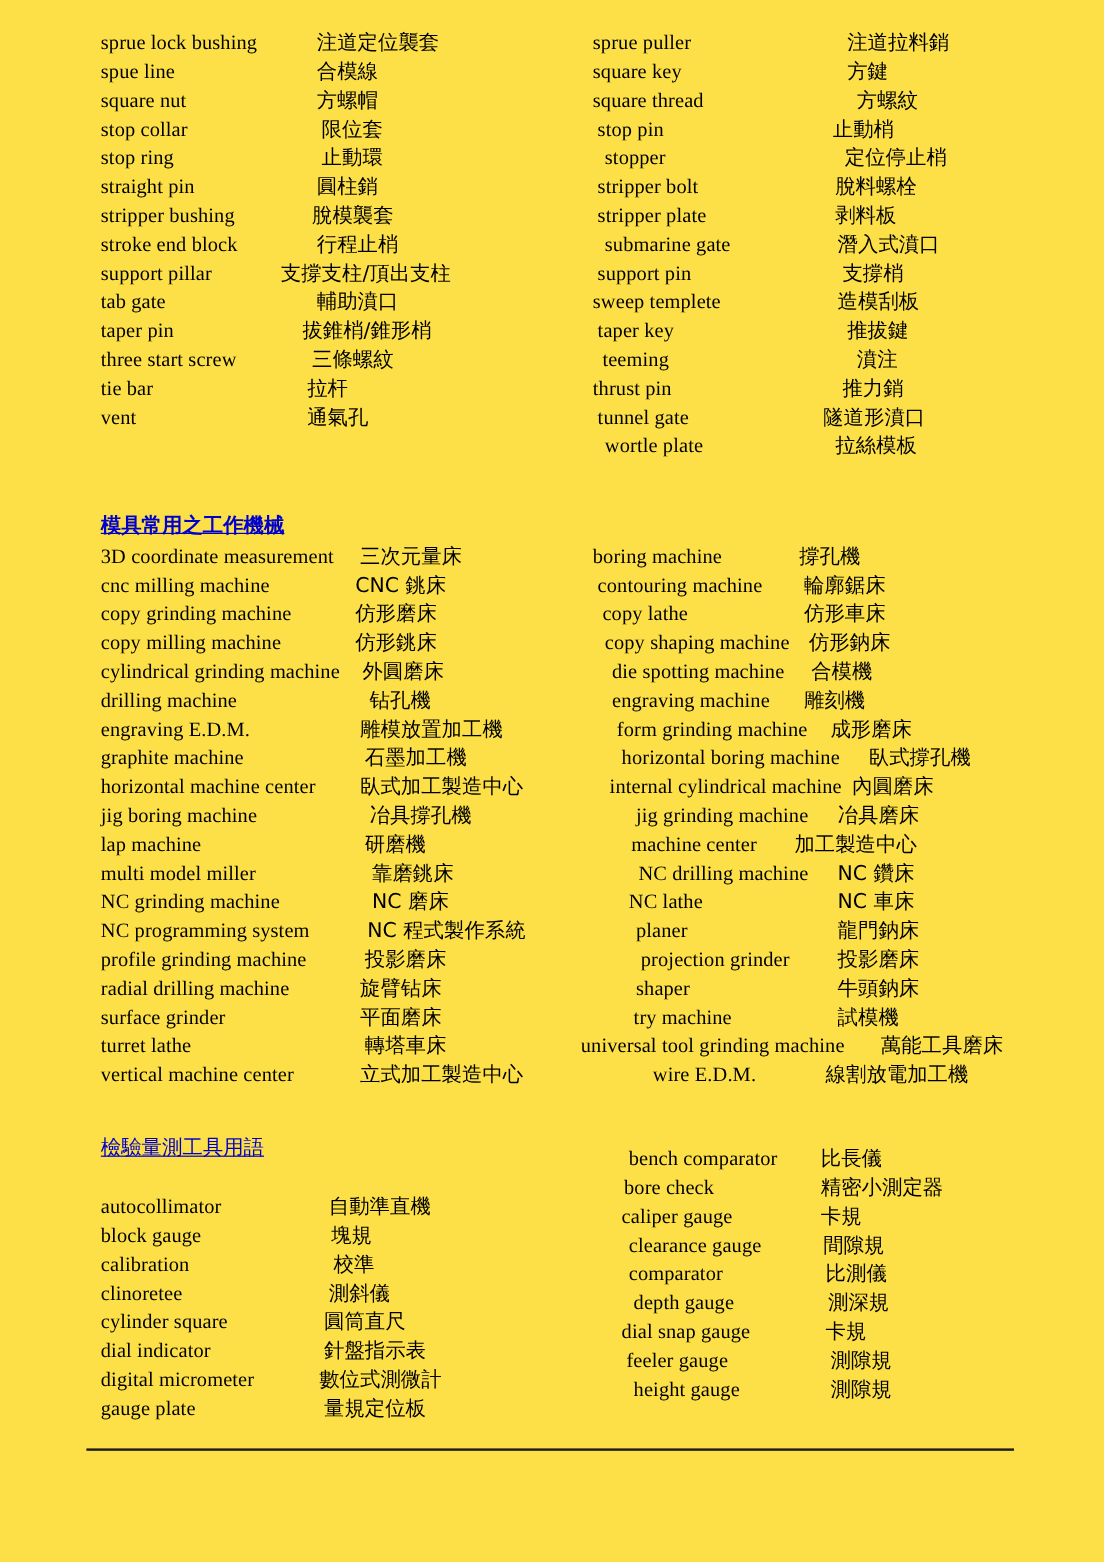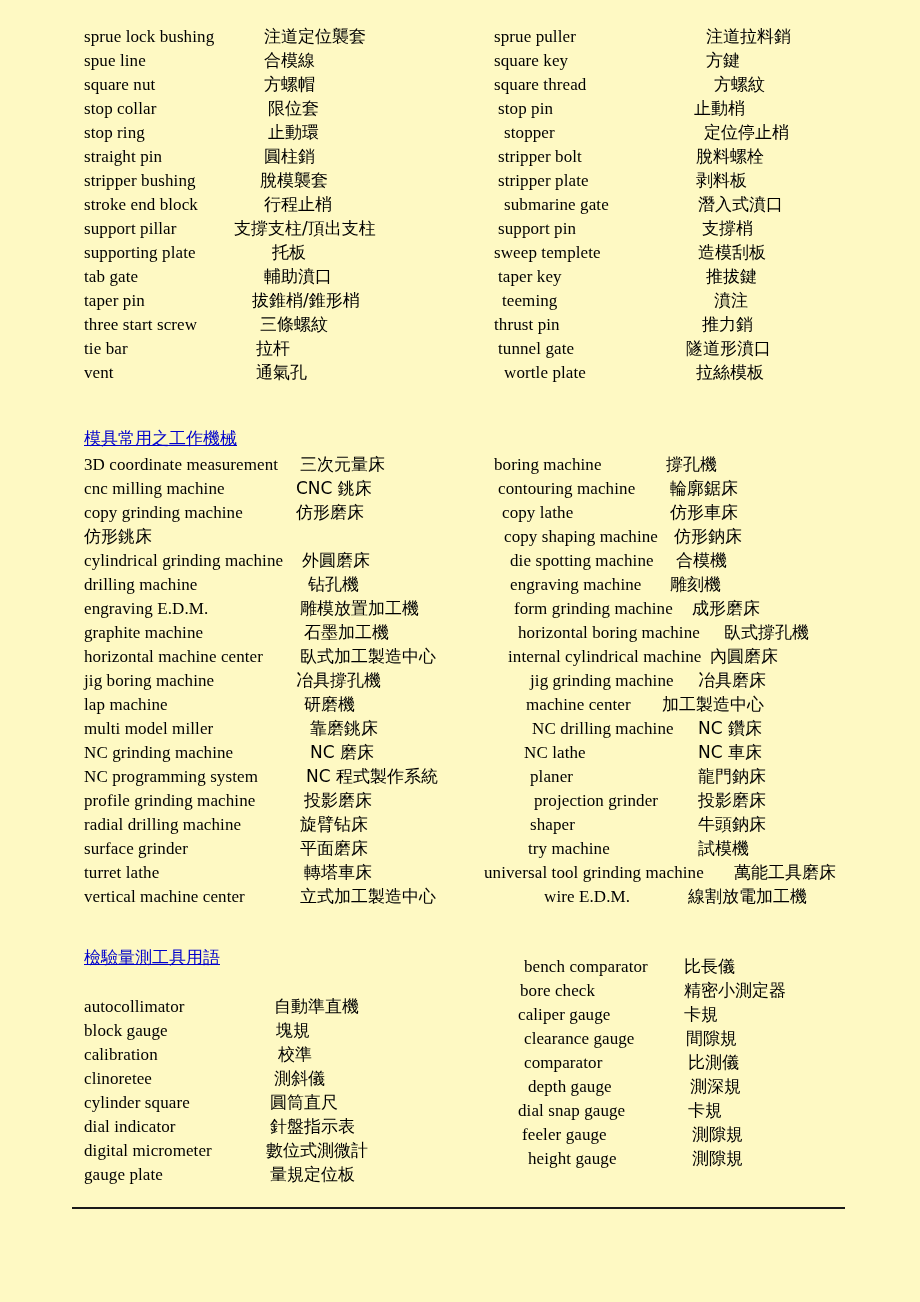--- a/index.html
+++ b/index.html
@@ -4,21 +4,21 @@
 <style>
   html, body {
     margin: 0;
     padding: 0;
     background: #ffffff;
   }
   .page {
     position: relative;
     width: 920px;
     height: 1302px;
-    background: #fef9c3;
+    background: #fde047;
     font-family: "Liberation Serif", "DejaVu Serif", serif;
     color: #000000;
     overflow: hidden;
   }
   .col {
     position: absolute;
     top: 0;
   }
   .col-left  { left: 84px;  width: 404px; }
   .col-right { left: 490px; width: 430px; }
@@ -98,24 +98,20 @@
     </div>
     <div class="row">
       <span class="en" style="width:172px">stroke end block</span>
       <span class="zh" style="margin-left:8px">行程止梢</span>
     </div>
     <div class="row">
       <span class="en" style="width:146px">support pillar</span>
       <span class="zh" style="margin-left:4px">支撐支柱/頂出支柱</span>
     </div>
     <div class="row">
-      <span class="en" style="width:172px">supporting plate</span>
-      <span class="zh" style="margin-left:16px">托板</span>
-    </div>
-    <div class="row">
       <span class="en" style="width:172px">tab gate</span>
       <span class="zh" style="margin-left:8px">輔助濆口</span>
     </div>
     <div class="row">
       <span class="en" style="width:164px">taper pin</span>
       <span class="zh" style="margin-left:4px">拔錐梢/錐形梢</span>
     </div>
     <div class="row">
       <span class="en" style="width:172px">three start screw</span>
       <span class="zh" style="margin-left:4px">三條螺紋</span>
@@ -186,36 +182,37 @@
     <div class="row" style="padding-left:8px">
       <span class="en" style="width:188px">tunnel gate</span>
       <span class="zh">隧道形濆口</span>
     </div>
     <div class="row" style="padding-left:14px">
       <span class="en" style="width:192px">wortle plate</span>
       <span class="zh">拉絲模板</span>
     </div>
   </div>
 
-  <div class="section-head" style="top:427px;">模具常用之工作機械</div>
+  <div class="section-head" style="top:427px;font-weight:bold;">模具常用之工作機械</div>
 
   <div class="col col-left" style="top:452px;">
     <div class="row">
       <span class="en" style="width:212px">3D coordinate measurement</span>
       <span class="zh" style="margin-left:4px">三次元量床</span>
     </div>
     <div class="row">
       <span class="en" style="width:212px">cnc milling machine</span>
       <span class="zh" style="margin-left:0px">CNC 銚床</span>
     </div>
     <div class="row">
       <span class="en" style="width:212px">copy grinding machine</span>
       <span class="zh" style="margin-left:0px">仿形磨床</span>
     </div>
     <div class="row">
+      <span class="en" style="width:212px">copy milling machine</span>
       <span class="zh" style="margin-left:0px">仿形銚床</span>
     </div>
     <div class="row">
       <span class="en" style="width:212px">cylindrical grinding machine</span>
       <span class="zh" style="margin-left:6px">外圓磨床</span>
     </div>
     <div class="row">
       <span class="en" style="width:212px">drilling machine</span>
       <span class="zh" style="margin-left:12px">钻孔機</span>
     </div>
@@ -226,21 +223,21 @@
     <div class="row">
       <span class="en" style="width:212px">graphite machine</span>
       <span class="zh" style="margin-left:8px">石墨加工機</span>
     </div>
     <div class="row">
       <span class="en" style="width:212px">horizontal machine center</span>
       <span class="zh" style="margin-left:4px">臥式加工製造中心</span>
     </div>
     <div class="row">
       <span class="en" style="width:212px">jig boring machine</span>
-      <span class="zh" style="margin-left:0px">冶具撐孔機</span>
+      <span class="zh" style="margin-left:12px">冶具撐孔機</span>
     </div>
     <div class="row">
       <span class="en" style="width:212px">lap machine</span>
       <span class="zh" style="margin-left:8px">研磨機</span>
     </div>
     <div class="row">
       <span class="en" style="width:212px">multi model miller</span>
       <span class="zh" style="margin-left:14px">靠磨銚床</span>
     </div>
     <div class="row">

